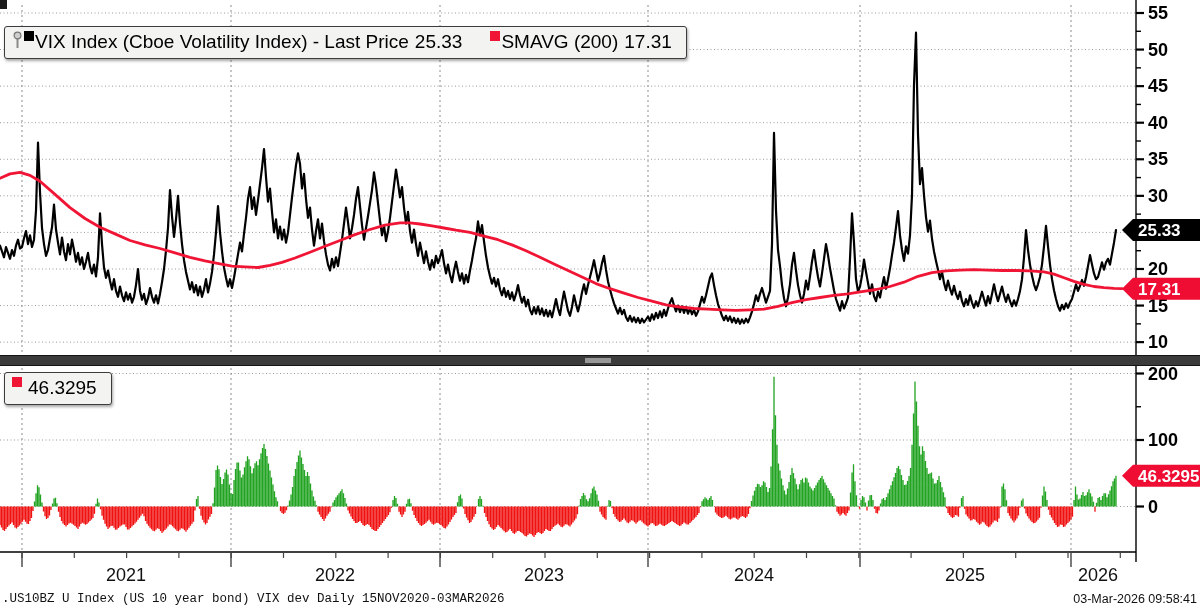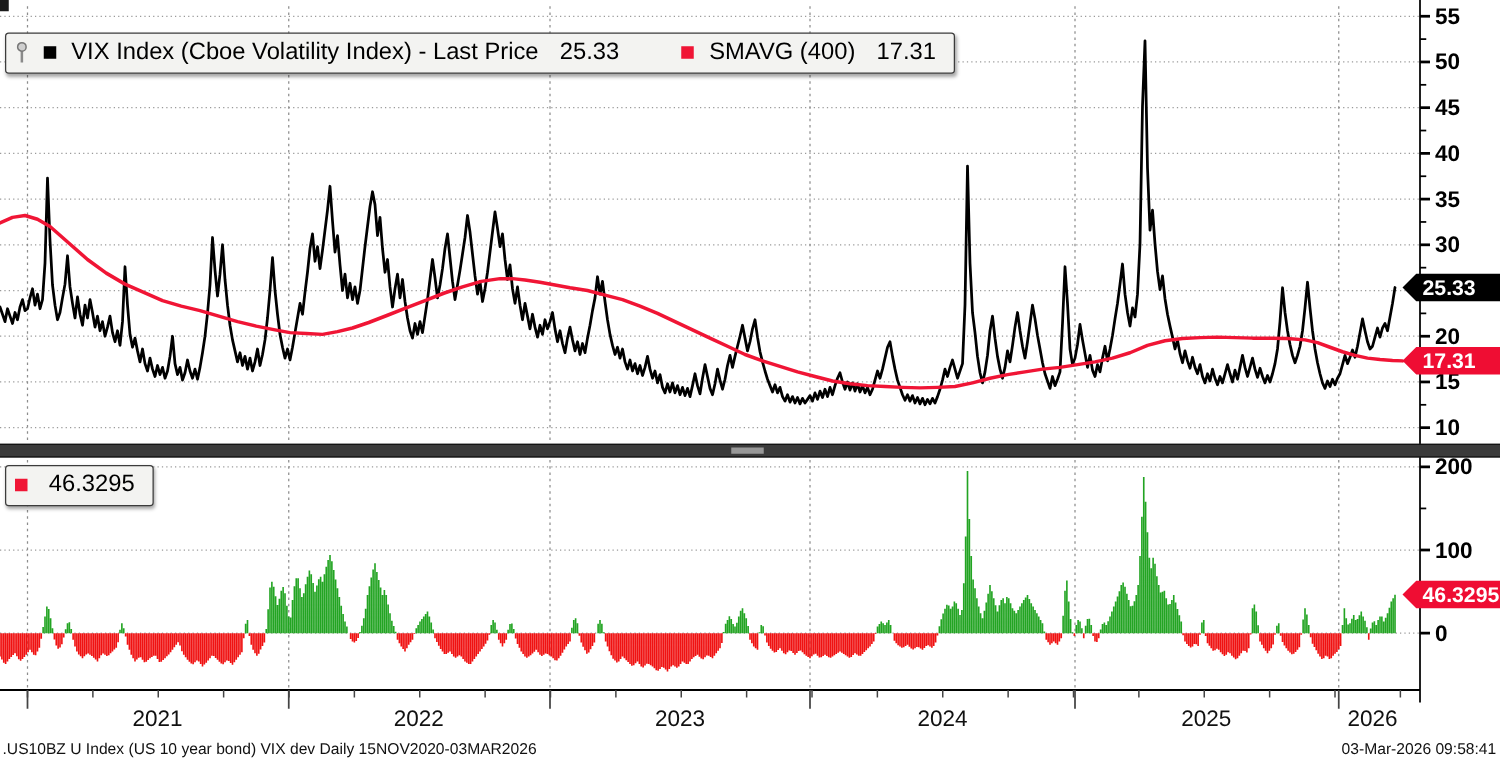--- a/index.html
+++ b/index.html
@@ -1,31 +1,31 @@
 <!DOCTYPE html>
 <html><head>
 <meta charset="utf-8">
 <style>
   html,body{margin:0;padding:0;background:#fff;}
   #stage{position:relative;width:1200px;height:608px;background:#fff;overflow:hidden;
          font-family:"Liberation Sans",sans-serif;}
   svg text{font-family:"Liberation Sans",sans-serif;}
-  .legend{position:absolute;display:flex;align-items:center;gap:12px;
+  .legend{position:absolute;display:flex;gap:1px;
           background:#f3f3f1;border:1px solid #3c3c3c;border-radius:3px;
           box-shadow:1px 2px 3px rgba(0,0,0,.35);padding:4px 14px 5px 7px;
           font-size:19px;color:#000;white-space:nowrap;}
   .mk{display:inline-block;width:10px;height:10px;flex:none;}
   .lg-val{margin-left:5px;}
   .lg-gap{width:26px;flex:none;}
   #divider{position:absolute;left:0;top:355px;width:1200px;height:9px;
            background:#3b3b3b;border-top:1px solid #141414;border-bottom:1px solid #141414;}
   #divider .grip{position:absolute;left:585px;top:2px;width:26px;height:5px;background:#989898;}
   #corner-mark{position:absolute;left:0;top:0;width:7px;height:9px;background:#1b1b1b;}
   .footer-txt{position:absolute;top:592px;font-size:12.5px;color:#111;white-space:nowrap;}
-  #footer-left{left:2px;}
+  #footer-left{left:2px;font-family:Liberation Mono, monospace;}
   #footer-center{left:628px;}
   #footer-right{right:3px;text-align:right;}
 </style>
 </head>
 <body>
 
 <div id="stage">
   <svg id="plot" width="1200" height="608">
       <g>
         <line x1="0" y1="342.13" x2="1136" y2="342.13" stroke="#9a9a9a" stroke-width="1" stroke-dasharray="1 2.5"></line>
@@ -160,21 +160,21 @@
       <svg width="11" height="19">
         <line x1="5.5" y1="5" x2="5.5" y2="17" stroke="#8a8a8a" stroke-width="2"></line>
         <circle cx="5.5" cy="4.5" r="3.4" fill="#cfcfcf" stroke="#777" stroke-width="1.2"></circle>
       </svg>
     </span>
     <span class="mk" style="background: rgb(0, 0, 0);"></span>
     <span>VIX Index (Cboe Volatility Index)  -  Last Price</span>
     <span class="lg-val">25.33</span>
     <span class="lg-gap"></span>
     <span class="mk" style="background: rgb(240, 21, 53);"></span>
-    <span>SMAVG (400)</span>
+    <span>SMAVG (200)</span>
     <span class="lg-val">17.31</span>
   </div>
 
   <div class="legend" id="legend2" style="left:4px;top:372px">
     <span class="mk" style="background: rgb(240, 21, 53);"></span>
     <span class="lg-val">46.3295</span>
   </div>
 
   <div id="divider">
       <div class="grip"></div>

